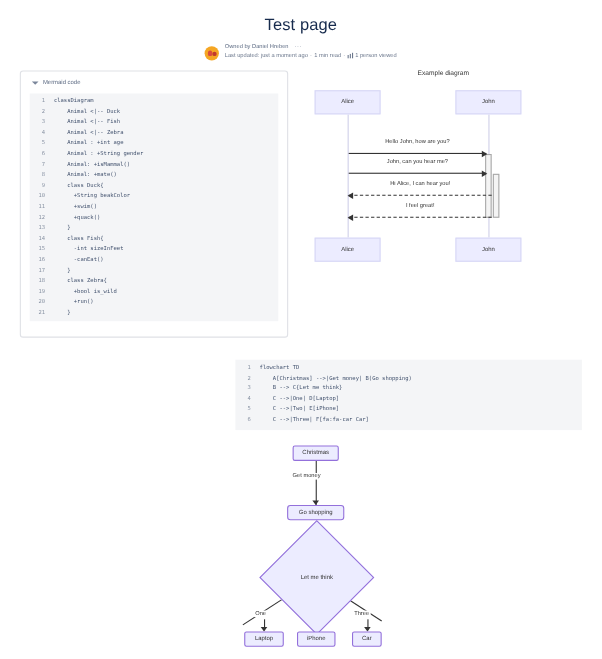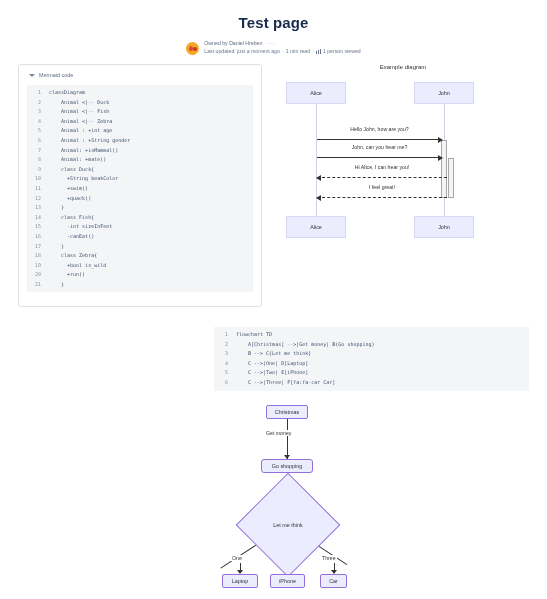--- a/index.html
+++ b/index.html
@@ -10,21 +10,21 @@
     font-family: "Liberation Sans", sans-serif;
     color: #172b4d;
     overflow: hidden;
   }
   .page { position: relative; width: 547px; height: 599px; }
 
   
   .header { padding-top: 14px; text-align: center; }
   .page-title {
     font-size: 15px;
-    font-weight: 700;
+    font-weight: 400;
     color: #172b4d;
     letter-spacing: .1px;
     margin: 0 0 9px 0;
   }
   .byline {
     display: flex;
     align-items: flex-start;
     justify-content: center;
     gap: 5px;
   }

